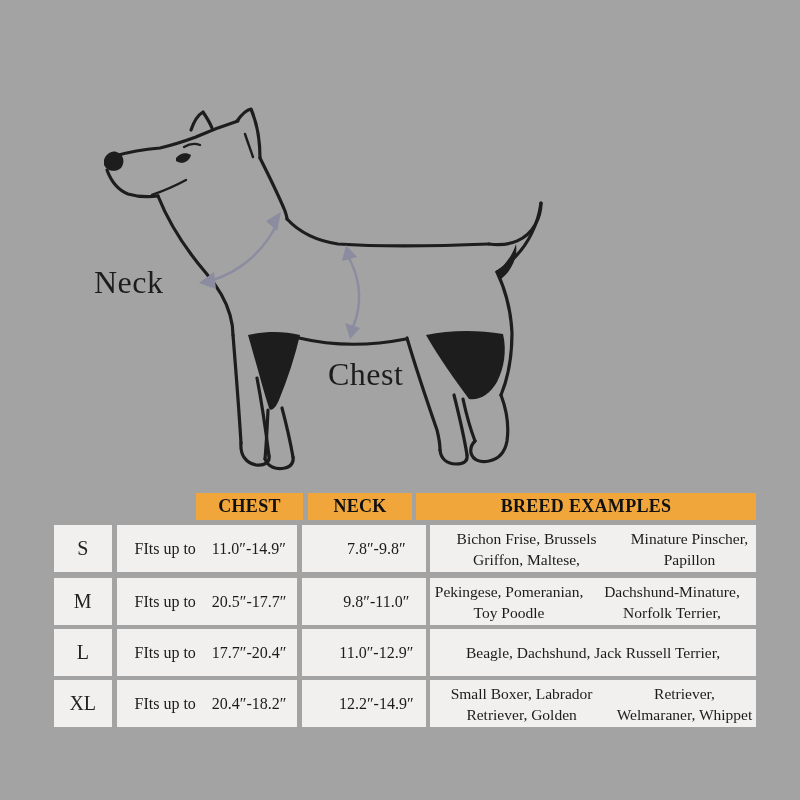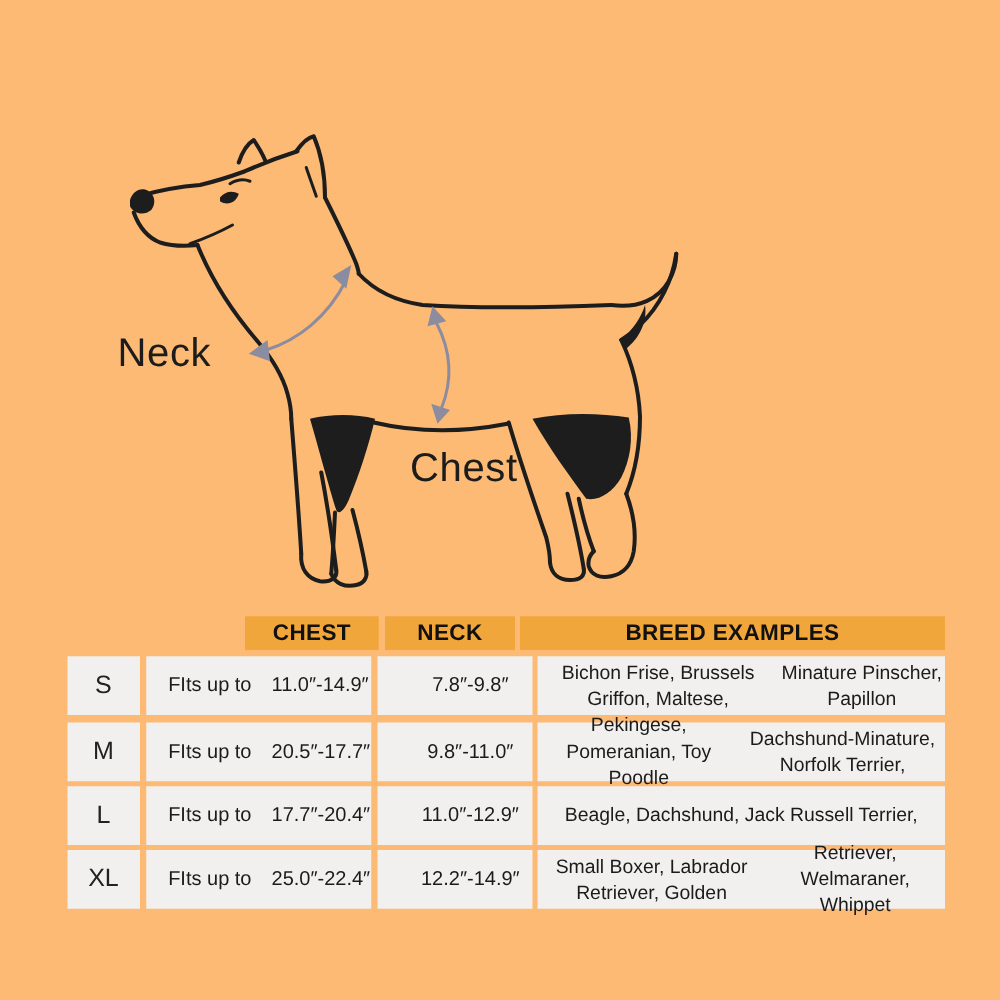--- a/index.html
+++ b/index.html
@@ -1,18 +1,18 @@
 <!DOCTYPE html>
 <html><head>
 <meta charset="utf-8">
 <style>
   html,body{margin:0;padding:0;background:#ffffff;}
   .stage{
-    position:relative;width:800px;height:800px;background:#fdba74;overflow:hidden;
-    font-family:Liberation Sans, sans-serif;color:#1b1b1b;
+    position:relative;width:800px;height:800px;background:#a3a3a3;overflow:hidden;
+    font-family:Liberation Serif, serif;color:#1b1b1b;
   }
   .dog-svg{position:absolute;left:0;top:0;width:800px;height:800px;}
   .diagram-label{position:absolute;font-size:32px;color:#1c1c1c;letter-spacing:0.5px;}
   .neck-label{left:94px;top:264px;}
   .chest-label{left:328px;top:356px;}
 
   
   .size-table{position:absolute;left:54px;top:493px;width:702px;}
   .thead{display:flex;padding-left:142px;height:27px;margin-bottom:5px;}
   .th{
@@ -145,21 +145,21 @@
       <div class="td td-neck">11.0″-12.9″</div>
       <div class="td td-breed">
         <div>Beagle, Dachshund, Jack Russell Terrier,</div>
       </div>
     </div>
 
     <div class="tr">
       <div class="td td-size">XL</div>
       <div class="td td-chest">
         <span class="fits">FIts up to</span>
-        <span class="range">25.0″-22.4″</span>
+        <span class="range">20.4″-18.2″</span>
       </div>
       <div class="td td-neck">12.2″-14.9″</div>
       <div class="td td-breed">
         <div>Small Boxer, Labrador Retriever, Golden</div>
         <div>Retriever, Welmaraner, Whippet</div>
       </div>
     </div>
   </div>
 
 </div>

